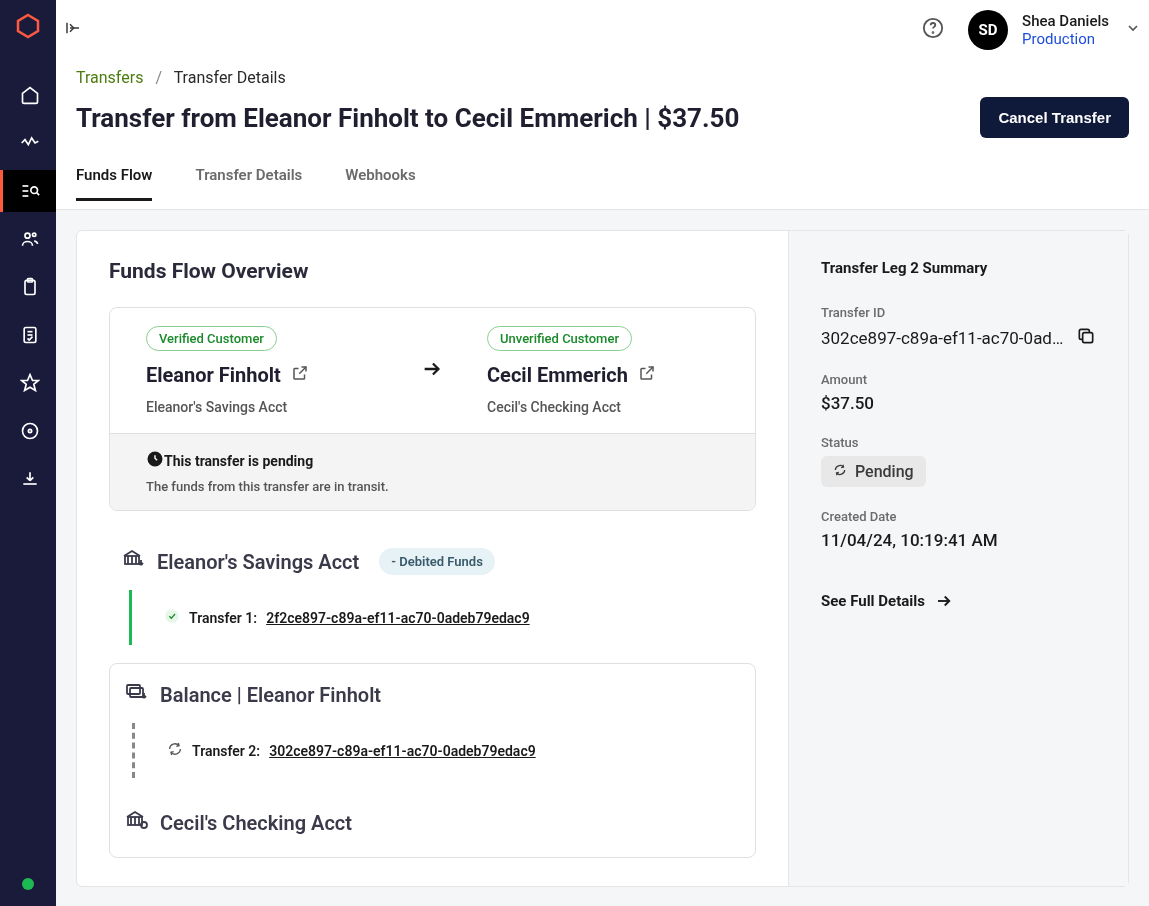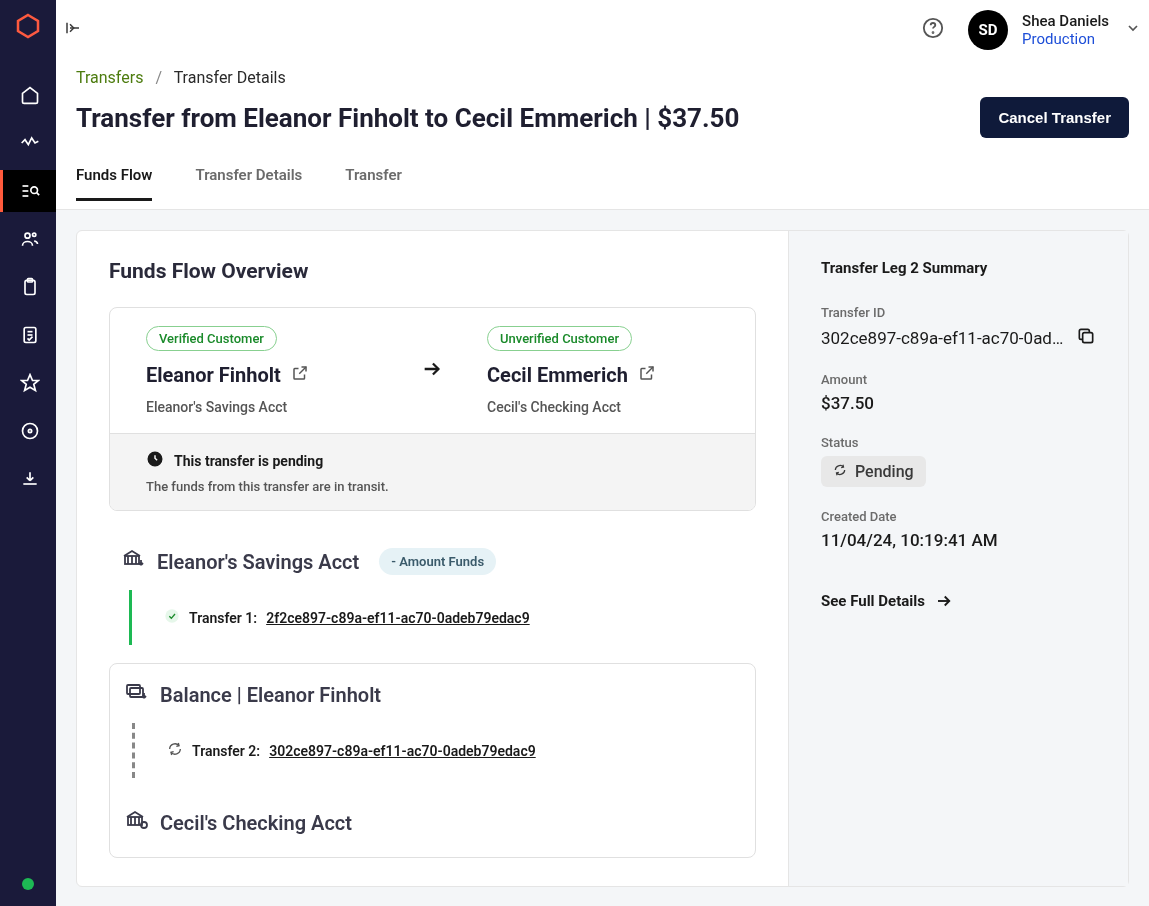--- a/index.html
+++ b/index.html
@@ -60,21 +60,21 @@
 .party.right { flex: 1; }
 .arrow-between { flex: 0 0 auto; margin-right: 44px; color: #1a1a1a; }
 .badge { display: inline-block; padding: 4px 12px; border-radius: 999px; font-size: 13px; font-weight: 500; border: 1px solid; margin-bottom: 12px; }
 .badge.verified { color: #1a8a2a; border-color: #88d090; background: #fff; }
 .badge.unverified { color: #1a8a2a; border-color: #88d090; background: #fff; }
 .party-name { font-size: 20px; font-weight: 700; color: #1f1f30; display: flex; align-items: center; gap: 10px; }
 .party-name .ext-icon { color: #555; cursor: pointer; }
 .party-sub { font-size: 14px; color: #555; margin-top: 12px; font-weight: 500; }
 
 .pending-banner { background: #f4f4f4; border-top: 1px solid #e0e0e0; padding: 16px 36px; }
-.pending-banner .p-title { display: flex; align-items: center; gap: 10px; font-size: 14px; font-weight: 700; color: #1a1a1a; }
+.pending-banner .p-title { display: flex; align-items: center; font-size: 14px; font-weight: 700; color: #1a1a1a; }
 .pending-banner .p-sub { font-size: 13px; color: #555; margin-top: 8px; font-weight: 500; }
 
 
 .flow-row { font-size: 20px; font-weight: 600; color: #3a3a4a; display: flex; align-items: center; gap: 12px; margin-left: 12px; }
 .flow-row .icon { color: #3a3a4a; flex-shrink: 0; }
 .chip { background: #e6f2f6; color: #3a5a6a; font-size: 13px; font-weight: 600; padding: 6px 12px; border-radius: 999px; margin-left: 8px; }
 
 .flow-sub { border-left: 3px solid #1db954; margin: 14px 0 18px 20px; padding: 18px 0 18px 32px; }
 .flow-leg { font-size: 14px; font-weight: 600; color: #1a1a1a; display: flex; align-items: center; gap: 9px; }
 .flow-leg .check-badge svg { width: 16px; height: 16px; }
@@ -216,21 +216,21 @@
       </div>
       <div class="title-row">
         <h1 class="page-title">Transfer from Eleanor Finholt to Cecil Emmerich | $37.50</h1>
         <button class="cancel-btn">Cancel Transfer</button>
       </div>
     </div>
 
     <div class="tabs">
       <div class="tab active">Funds Flow</div>
       <div class="tab">Transfer Details</div>
-      <div class="tab">Transfer</div>
+      <div class="tab">Webhooks</div>
     </div>
 
     <div class="content">
       <div class="panel">
         <div class="panel-main">
           <div class="section-title">Funds Flow Overview</div>
 
           <div class="transfer-card">
             <div class="parties">
               <div class="party left">
@@ -278,21 +278,21 @@
           <div class="flow-row">
             <span class="icon"><svg width="24" height="24" viewBox="0 0 24 24" fill="none" stroke="currentColor" stroke-width="1.8">
                   <path d="M3 9l8-5 8 5"></path>
                   <rect x="4" y="9" width="14" height="8"></rect>
                   <line x1="7" y1="9" x2="7" y2="17"></line>
                   <line x1="11" y1="9" x2="11" y2="17"></line>
                   <line x1="15" y1="9" x2="15" y2="17"></line>
                   <path d="M20 13v5m0 0l-2-2m2 2l2-2"></path>
                 </svg></span>
             <span>Eleanor's Savings Acct</span>
-            <span class="chip">- Amount Funds</span>
+            <span class="chip">- Debited Funds</span>
           </div>
           <div class="flow-sub">
             <div class="flow-leg">
               <span class="check-badge"><svg viewBox="0 0 24 24" fill="none">
                     <circle cx="12" cy="12" r="10" fill="#e6f7ea"></circle>
                     <polyline points="8 12.5 11 15.5 16.5 9" stroke="#1a8a2a" stroke-width="2" fill="none"></polyline>
                   </svg></span>
               <span>Transfer 1: </span>
               <a>2f2ce897-c89a-ef11-ac70-0adeb79edac9</a>
             </div>

